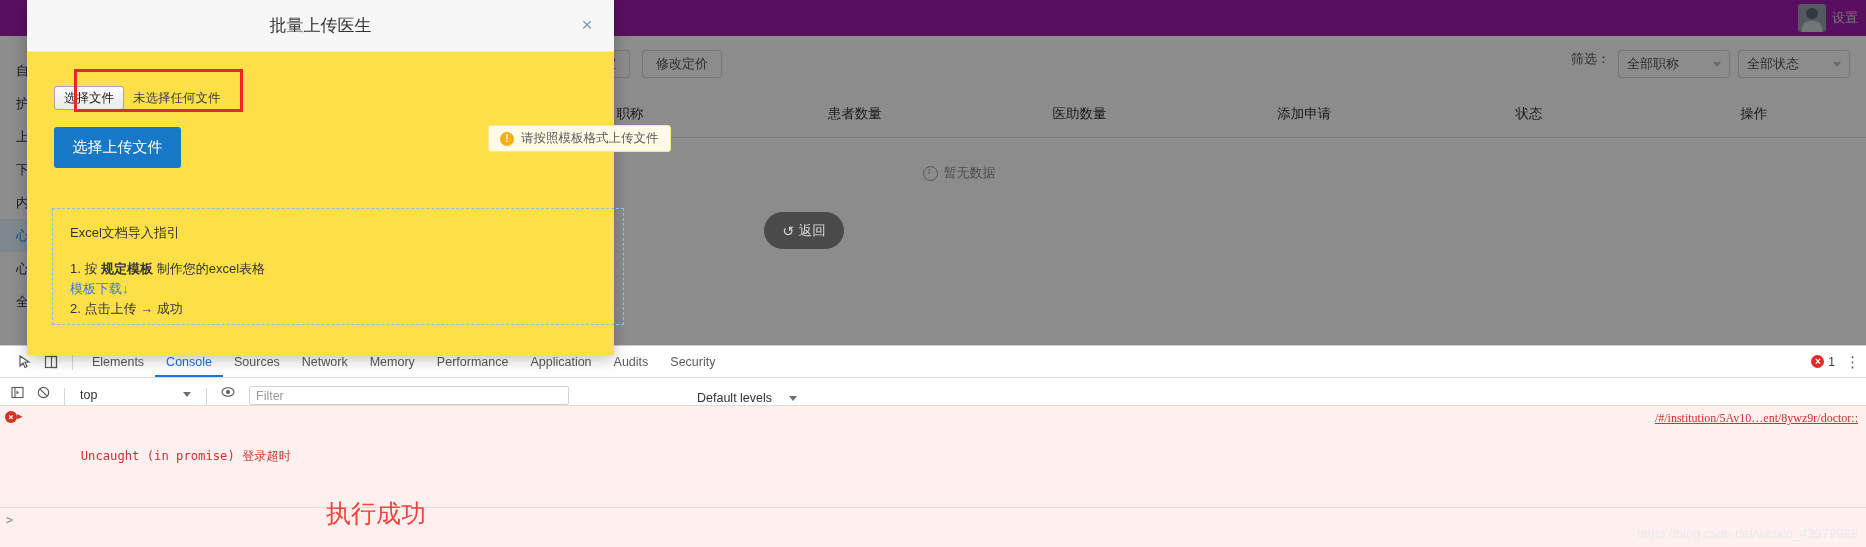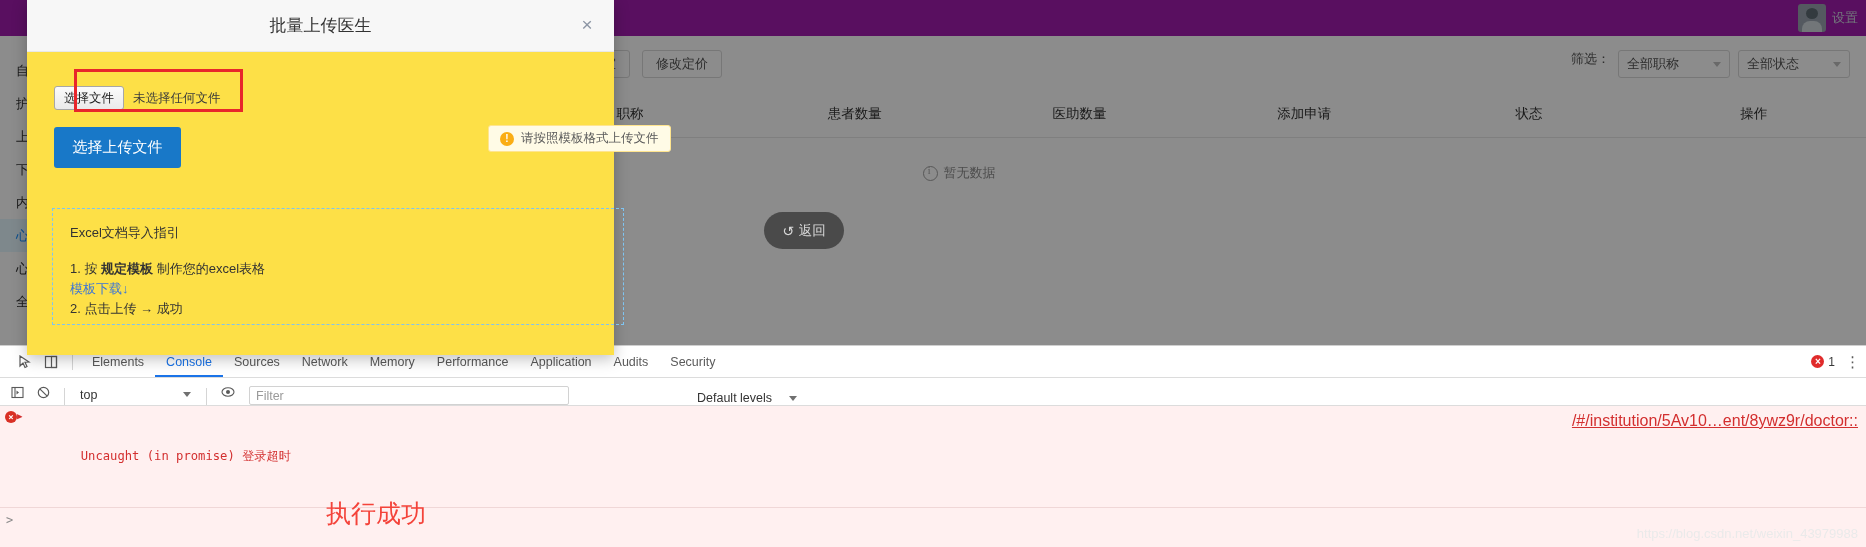--- a/index.html
+++ b/index.html
@@ -535,22 +535,22 @@
     left: 17px; top: 4px;
     color: #d32f2f;
     font-size: 9px;
   }
   .err-zh { font-family: "Liberation Sans", sans-serif; }
   .src-link {
     position: absolute;
     right: 8px; top: 3px;
     color: #d32f2f;
     text-decoration: underline;
-    font-family: Liberation Sans, sans-serif;
-    font-size: 16px;
+    font-family: Liberation Serif, serif;
+    font-size: 12px;
     white-space: nowrap;
   }
 
   .success-note {
     position: absolute;
     left: 326px; top: 497px;
     font-size: 25px;
     color: #f4433a;
     font-family: "Liberation Sans", sans-serif;
   }

